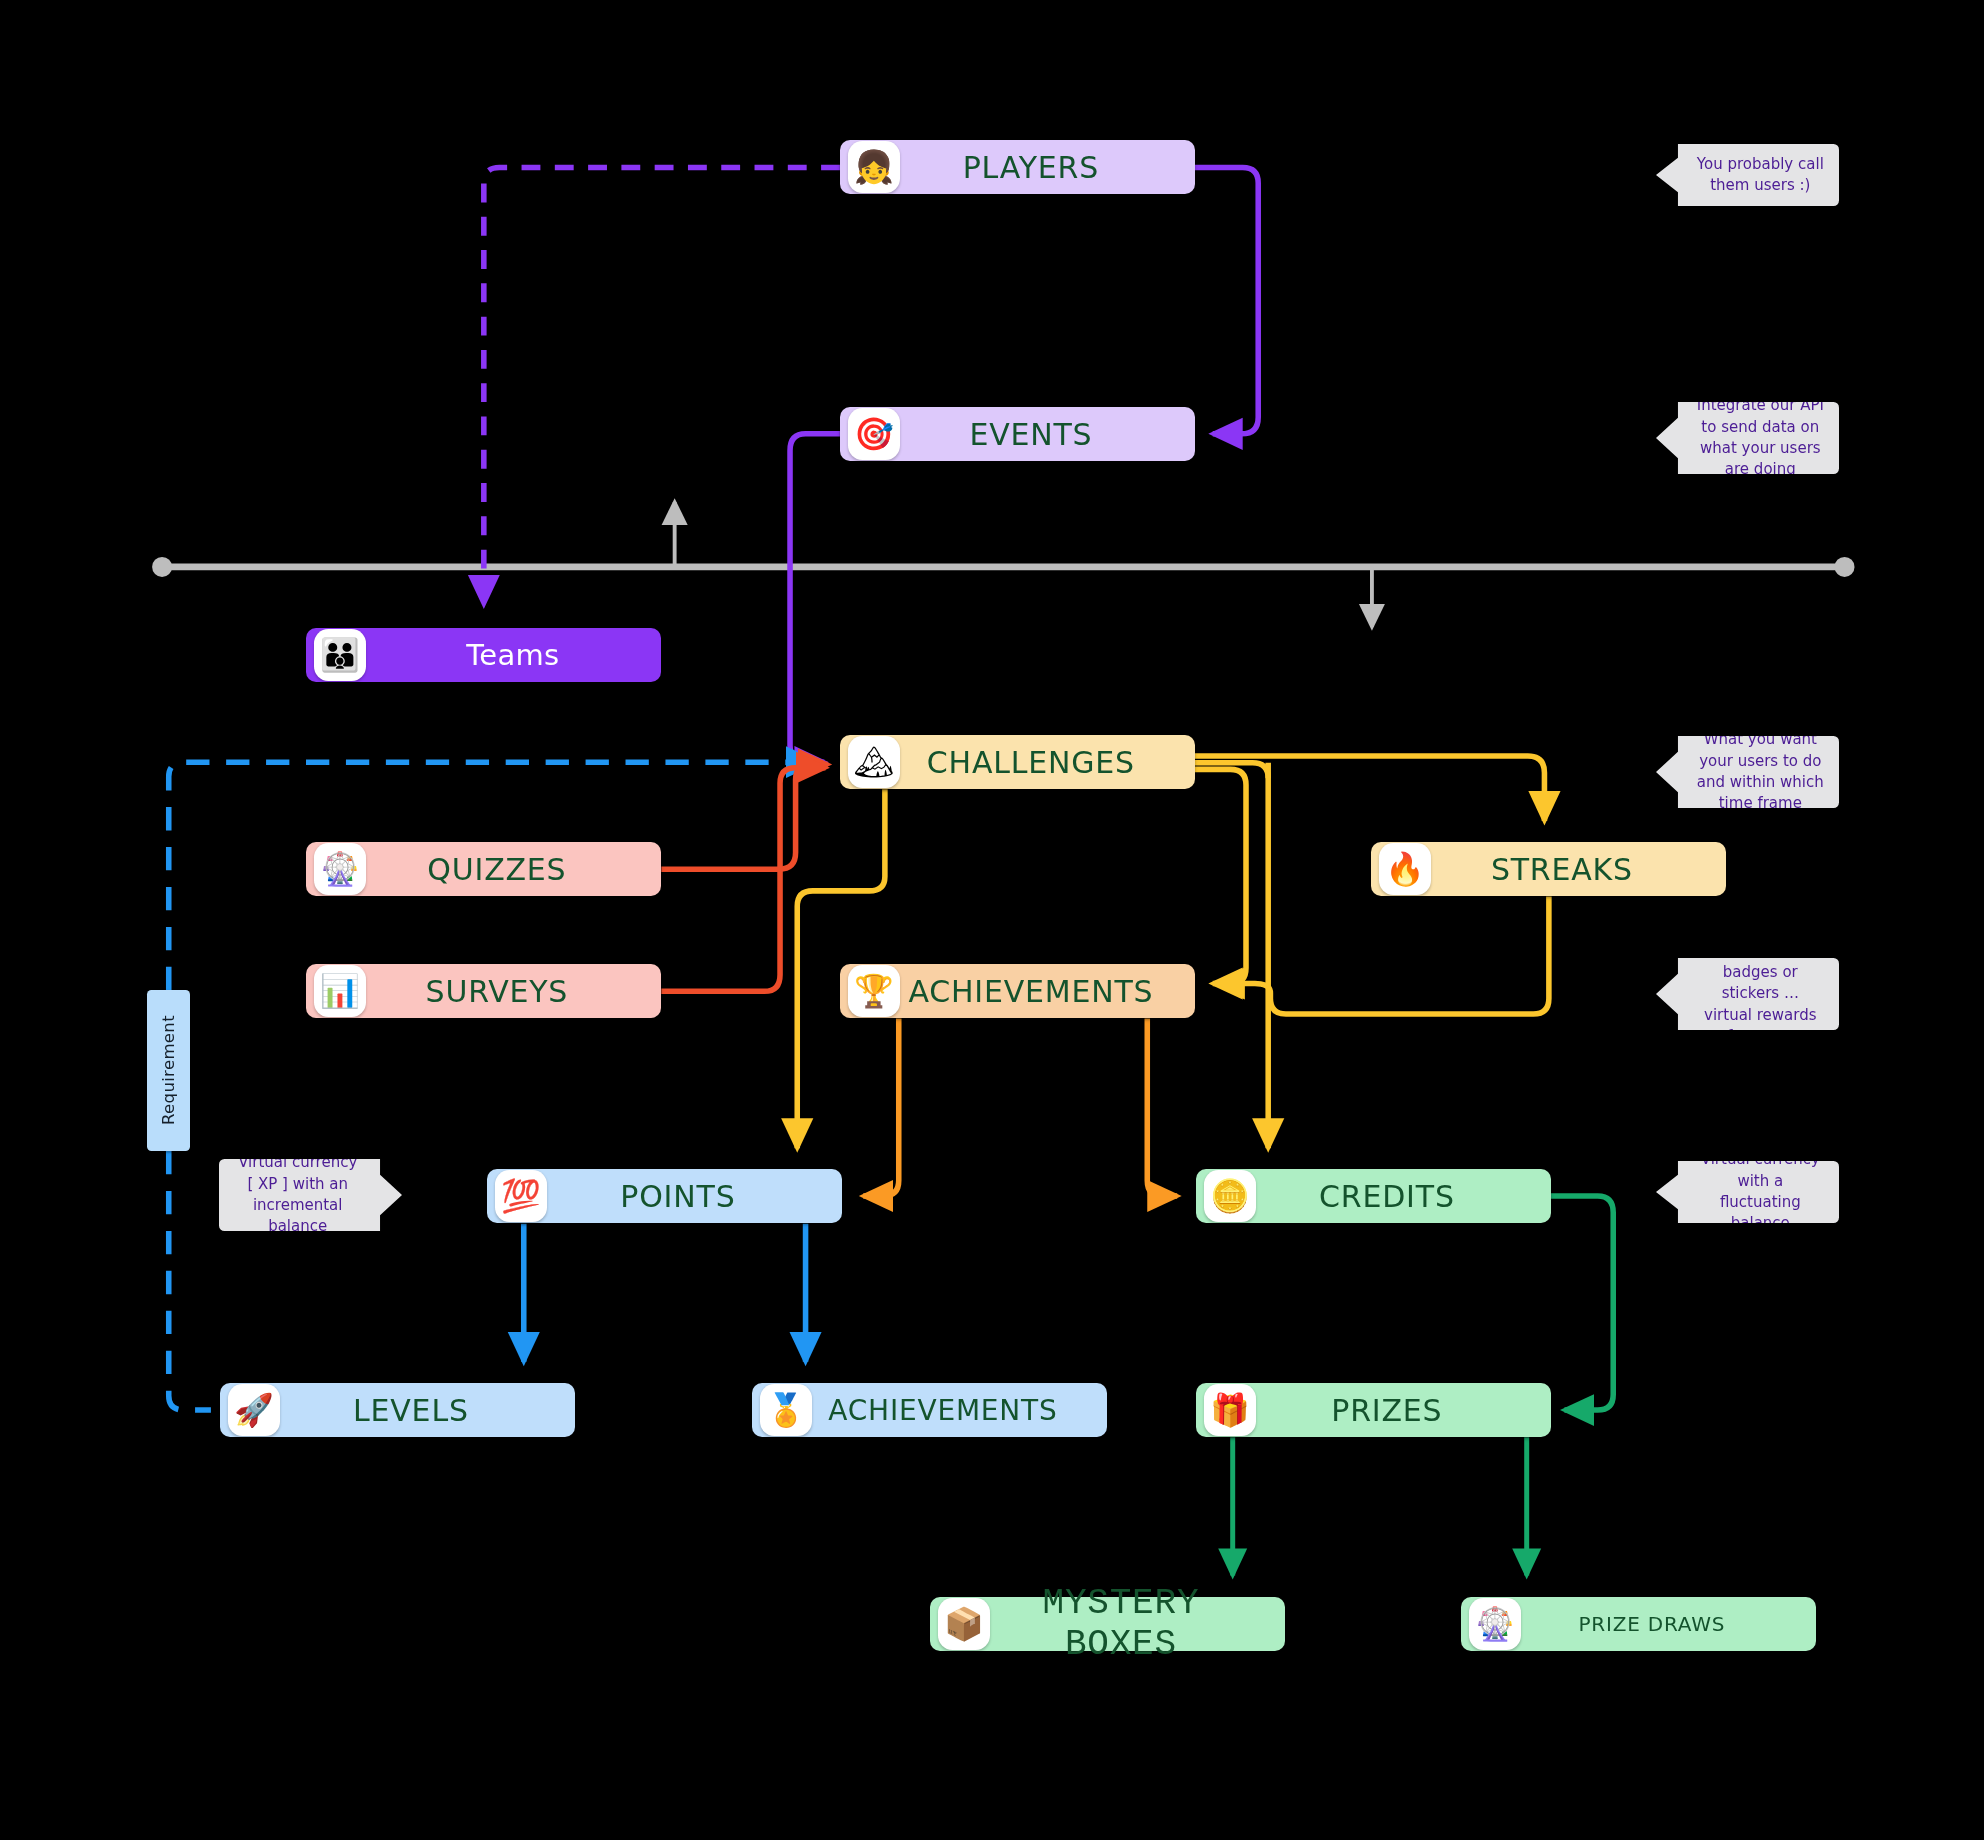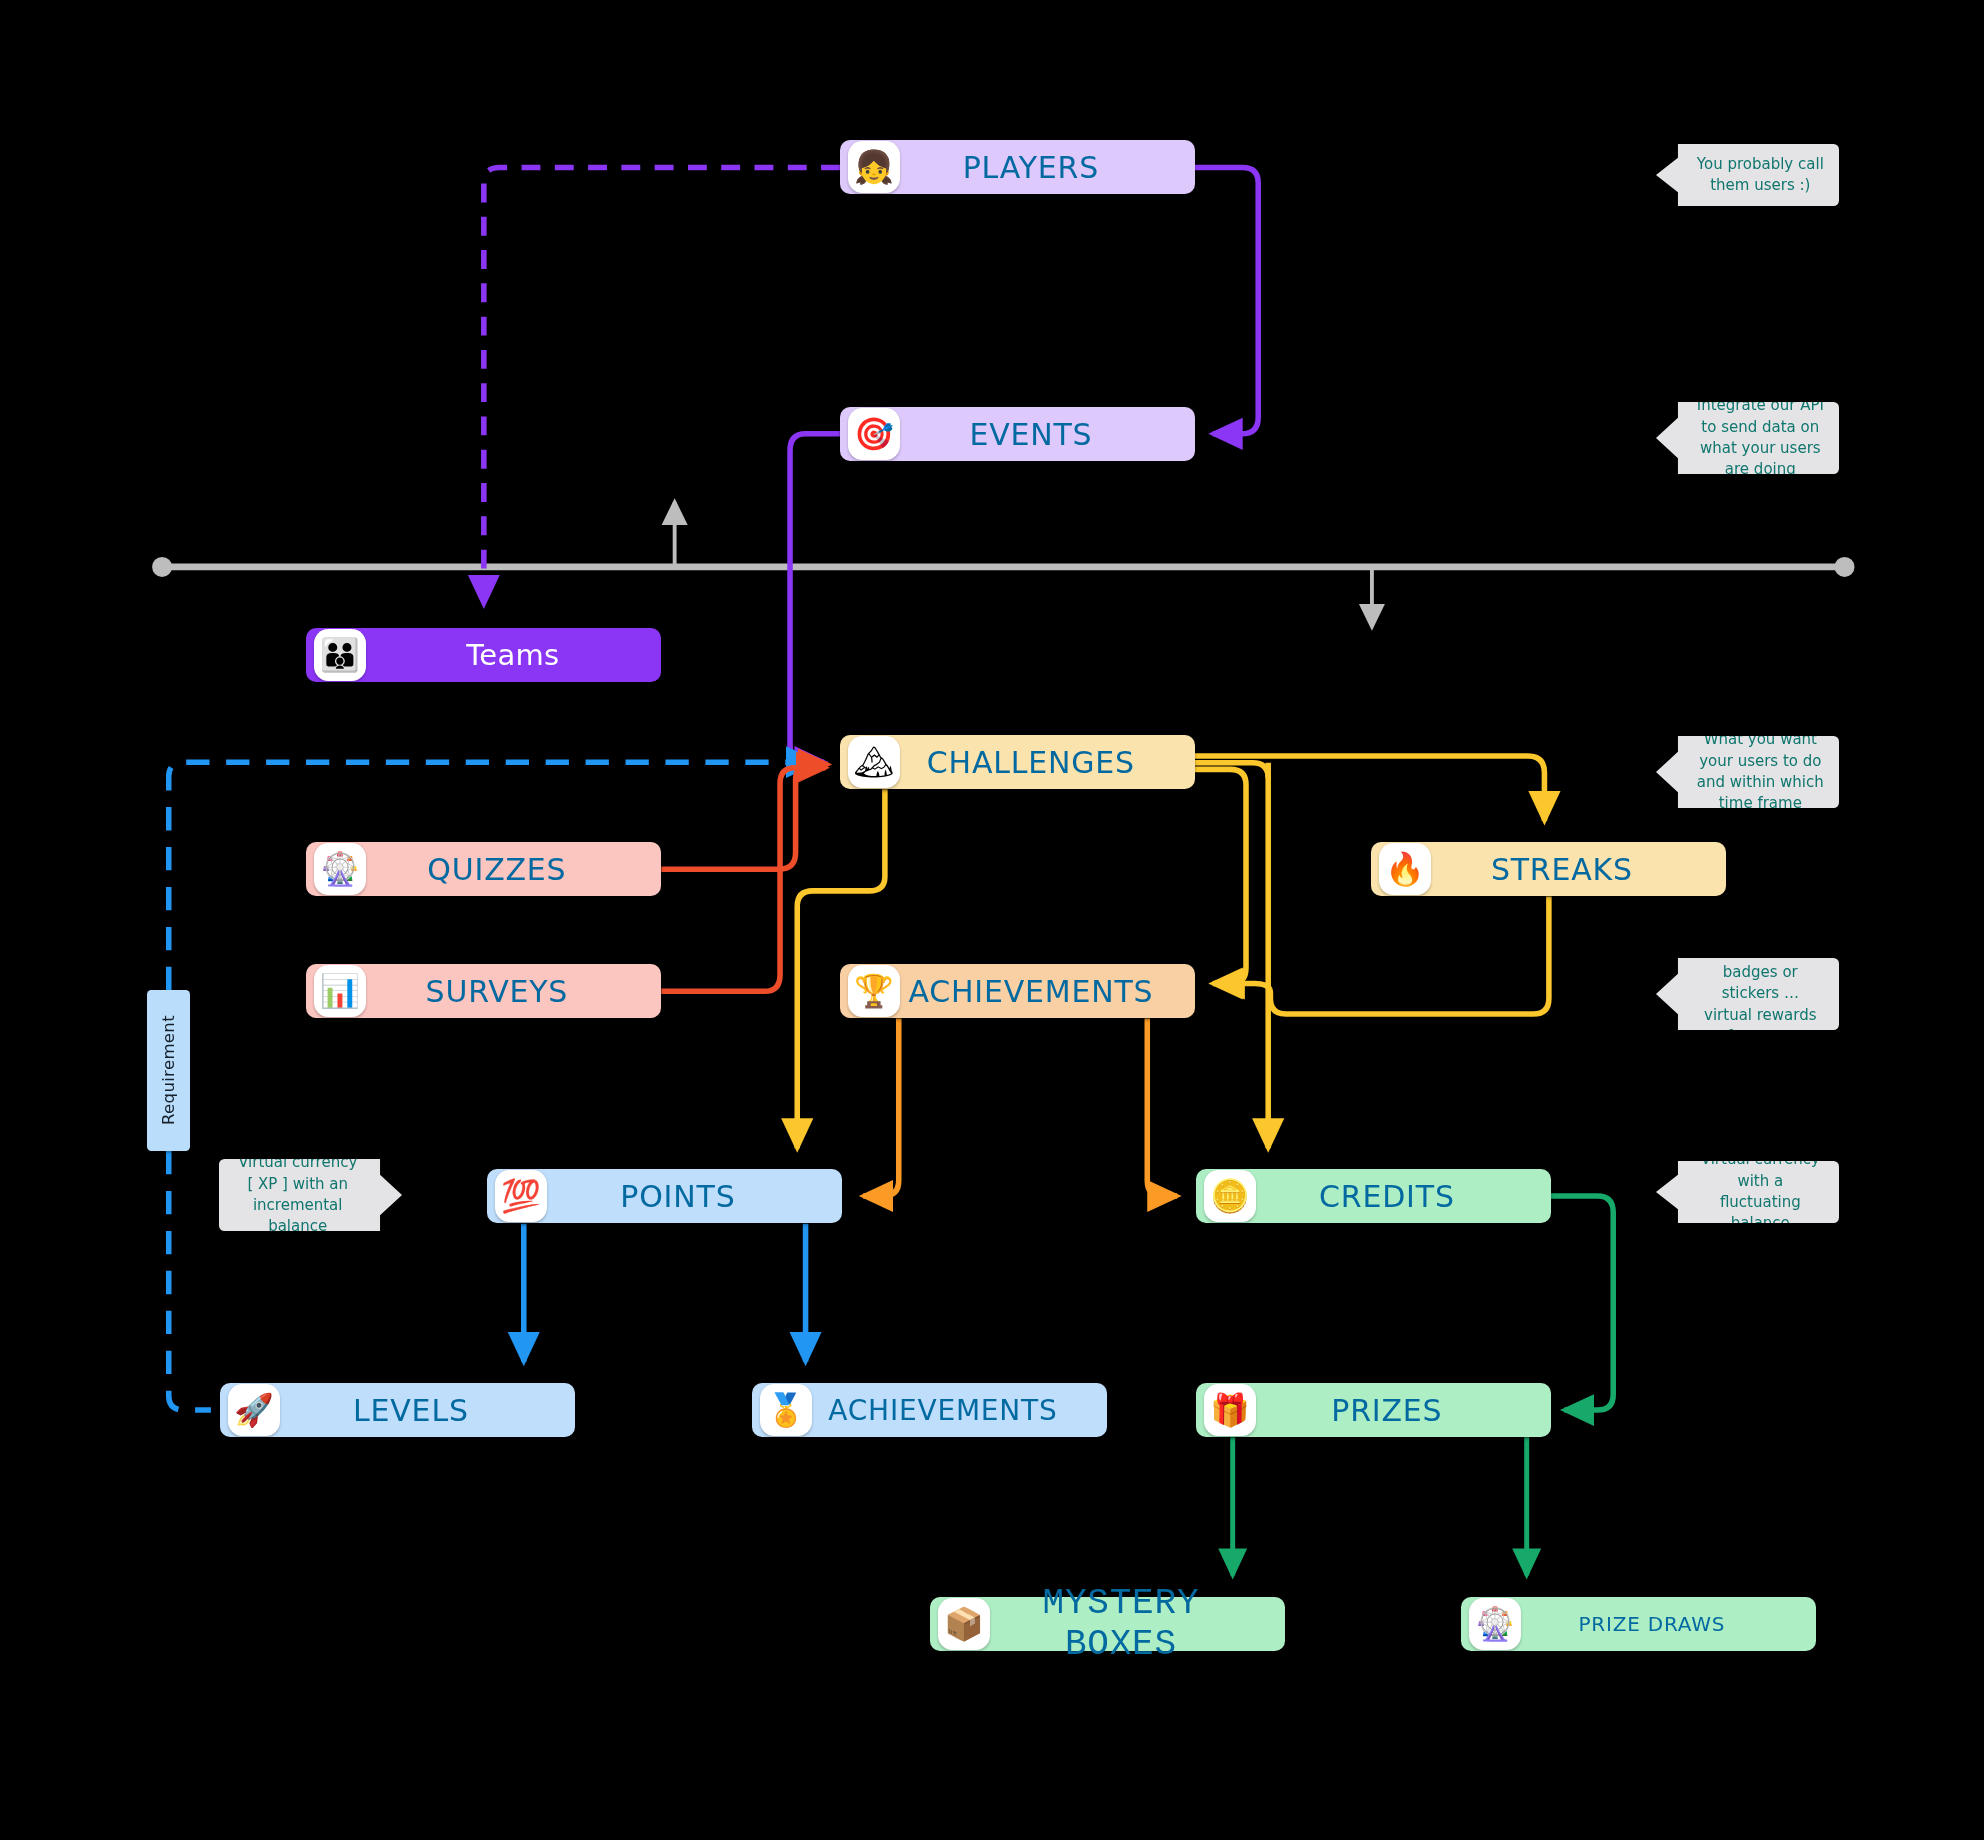--- a/index.html
+++ b/index.html
@@ -5,26 +5,26 @@
   html,body{margin:0;padding:0;background:#000;}
   body{font-family:"DejaVu Sans","Liberation Sans",sans-serif;}
   #stage{position:relative;width:1985px;height:1840px;background:#000000;overflow:hidden;}
   svg#edges{position:absolute;left:0;top:0;width:1985px;height:1840px;pointer-events:none;}
 
   .node{position:absolute;display:flex;align-items:center;border-radius:10px;
         box-shadow:0 1.7px 3.3px rgba(0,0,0,.35);box-sizing:border-box;}
   .node .ico{width:52px;height:52px;min-width:52px;margin-left:7.8px;background:#fff;border-radius:14.4px;
         display:flex;align-items:center;justify-content:center;font-size:32px;line-height:1;
         box-shadow:0 1.1px 2.8px rgba(0,0,0,.22);}
-  .node .lbl{flex:1;text-align:center;font-size:30px;letter-spacing:0.8px;color:#0369a1;
+  .node .lbl{flex:1;text-align:center;font-size:30px;letter-spacing:0.8px;color:#14532d;
         font-family:"DejaVu Sans","Liberation Sans",sans-serif;padding-right:33px;font-weight:400;}
   .node.white-label .lbl{color:#ffffff;font-size:29px;letter-spacing:0.3px;padding-left:32px;}
 
   
-  .note{position:absolute;background:#e4e4e6;color:#0f766e;font-size:15px;line-height:1.42;
+  .note{position:absolute;background:#e4e4e6;color:#4c1d95;font-size:15px;line-height:1.42;
         text-align:center;display:flex;align-items:center;justify-content:center;box-sizing:border-box;}
   .note.left-point{ border-radius:5.5px;
         clip-path:polygon(12% 0,100% 0,100% 100%,12% 100%,12% 78%,0 50%,12% 22%);
         padding:7.8px 14.4px 7.8px 40px;}
   .note.right-point{ border-radius:5.5px;
         clip-path:polygon(0 0,88% 0,88% 22%,100% 50%,88% 78%,88% 100%,0 100%);
         padding:7.8px 40px 7.8px 14.4px;}
 
   
   .vtag{position:absolute;background:#b9ddfb;border-radius:4.4px;display:flex;align-items:center;

